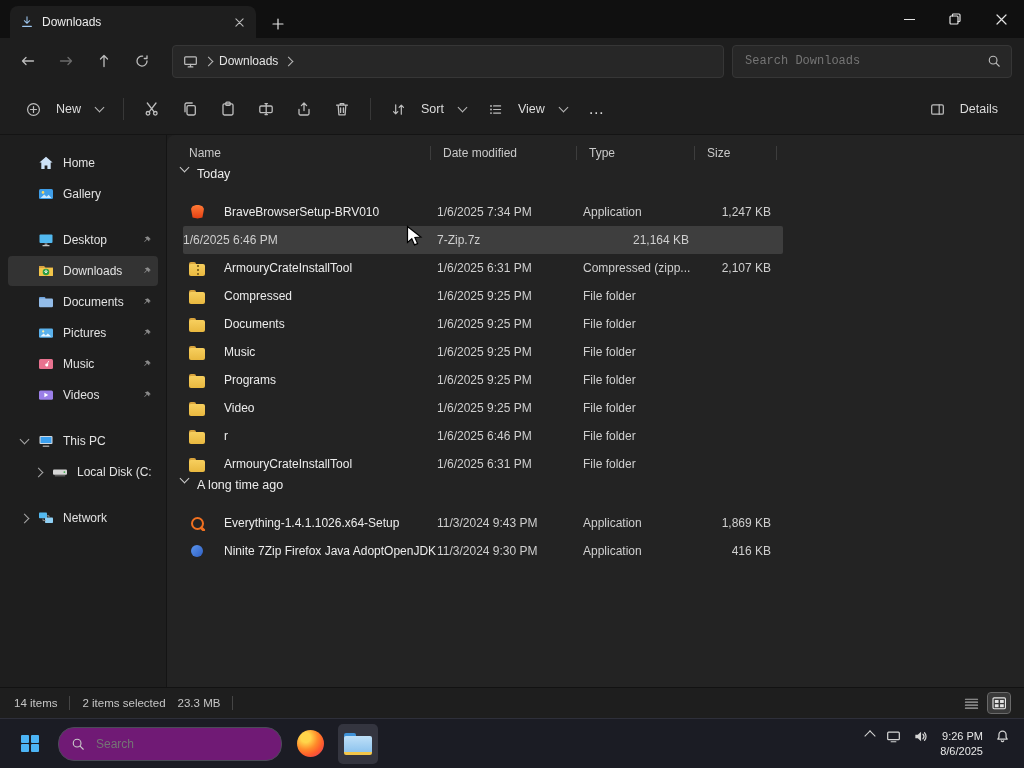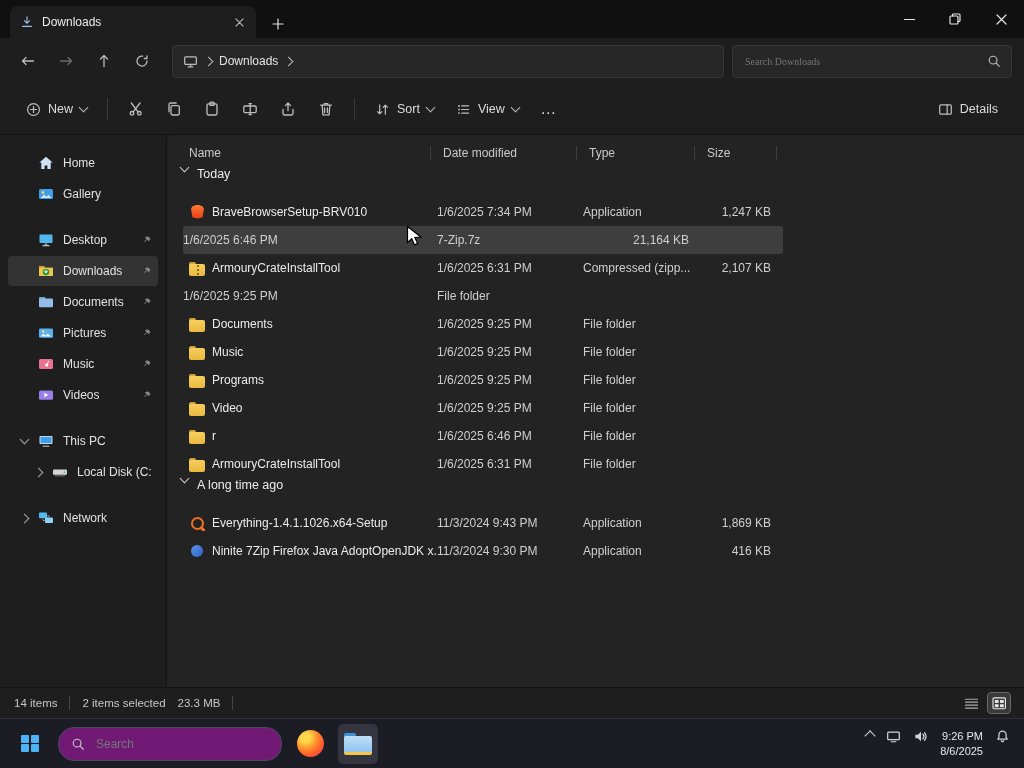--- a/index.html
+++ b/index.html
@@ -23,25 +23,25 @@
   .winbtn{width:46px;height:38px;display:grid;place-items:center}
 
   
   .navbar{height:46px;background:#1e1e1e;display:flex;align-items:center;gap:2px;padding:0 10px;flex:none}
   .navbtn{width:36px;height:30px;display:grid;place-items:center;border-radius:4px}
   .navbtn.dim svg *{stroke:#6b6b6b}
   .field{height:31px;background:#272727;border:1px solid #363636;border-radius:4px;display:flex;align-items:center;font-size:12px;color:#cfcfcf}
   .addr{flex:1;margin:0 6px 0 10px;padding:0 10px;gap:7px}
   .crumb-sep{color:#9a9a9a;font-size:12px}
   .searchfield{width:258px;margin-right:2px;padding:0 10px;justify-content:space-between}
-  .searchfield input{background:transparent;border:0;outline:0;color:#9f9f9f;font-size:10px;width:190px;font-family:Liberation Serif, serif}
+  .searchfield input{background:transparent;border:0;outline:0;color:#9f9f9f;font-size:12px;width:190px;font-family:Liberation Mono, monospace}
 
   
   .toolbar{height:50px;background:#1e1e1e;border-bottom:1px solid #141414;display:flex;align-items:center;padding:0 16px;gap:2px;flex:none}
-  .tbtn{display:flex;align-items:center;gap:7px;height:34px;padding:0 10px;border-radius:4px;font-size:12.5px;color:#dcdcdc}
+  .tbtn{display:flex;align-items:center;gap:15px;height:34px;padding:0 10px;border-radius:4px;font-size:12.5px;color:#dcdcdc}
   .ticon{width:36px;height:34px;display:grid;place-items:center;border-radius:4px}
   .tsep{width:1px;height:22px;background:#383838;margin:0 8px}
   .cv{width:6px;height:6px;border-right:1.4px solid #b9b9b9;border-bottom:1.4px solid #b9b9b9;display:inline-block;transform:rotate(45deg);margin-top:-3px}
   .cv.r{transform:rotate(-45deg);margin-top:0}
   .more{font-size:16px;color:#d8d8d8;letter-spacing:1px}
   .details-btn{margin-left:auto}
 
   
   .main{flex:1;display:flex;min-height:0}
   .sidebar{width:166px;flex:none;background:#1e1e1e;padding-top:12px;border-right:1px solid #141414}
@@ -56,21 +56,21 @@
   .indent{margin-left:22px}
 
   .pane{flex:1;background:#232323;border-top-left-radius:8px;position:relative;overflow:hidden}
   .cols{display:grid;grid-template-columns:254px 146px 118px 82px;align-items:center;height:28px;margin:4px 0 0 16px;font-size:12px;color:#c9c9c9}
   .col{position:relative;padding-left:6px}
   .col::after{content:"";position:absolute;right:6px;top:50%;transform:translateY(-50%);width:1px;height:14px;background:#3d3d3d}
   .ghead{display:flex;align-items:flex-start;gap:9px;height:31px;margin-left:14px;font-size:12.5px;color:#ececec}
   .ghead .cv{border-color:#cdcdcd}
   .frow{display:grid;grid-template-columns:254px 146px 118px 82px;align-items:center;height:28px;margin-left:16px;width:600px;border-radius:2px;font-size:12px;color:#cfcfcf}
   .frow.sel{background:#3e3e3e}
-  .cname{display:flex;align-items:center;gap:6px;padding-left:6px;color:#ececec;white-space:nowrap;overflow:hidden}
+  .cname{display:flex;align-items:center;gap:18px;padding-left:6px;color:#ececec;white-space:nowrap;overflow:hidden}
   .csize{text-align:right;padding-right:12px}
 
   
   .fic{width:17px;height:15px;flex:none;position:relative;display:inline-block}
   .fic-folder::before{content:"";position:absolute;left:0;top:1px;width:7px;height:4px;background:#d8a33c;border-radius:2px 2px 0 0}
   .fic-folder::after{content:"";position:absolute;left:0;top:3px;right:1px;bottom:0;background:linear-gradient(#f7cf5e,#e9b83f);border-radius:2px}
   .zipline{position:absolute;left:8px;top:4px;bottom:1px;width:2px;z-index:1;
            background:repeating-linear-gradient(180deg,#8a6a1e 0 2px,transparent 2px 4px)}
   .fic-file::after{content:"";position:absolute;left:3px;top:0;width:11px;height:14px;background:#f1f1f1;border-radius:1.5px}
   .fic-file::before{content:"";position:absolute;right:2px;top:0;width:4px;height:4px;background:#bfbfbf;z-index:1;clip-path:polygon(0 0,100% 100%,0 100%)}
@@ -481,20 +481,24 @@
                 <i class="zipline"></i>
               </span>
               <span>ArmouryCrateInstallTool</span>
             </div>
           <div>1/6/2025 6:31 PM</div>
           <div>Compressed (zipp...</div>
           <div class="csize">2,107 KB</div>
         </div>
 
         <div class="frow">
+          <div class="cname">
+              <span class="fic fic-folder"></span>
+              <span>Compressed</span>
+            </div>
           <div>1/6/2025 9:25 PM</div>
           <div>File folder</div>
           <div class="csize"></div>
         </div>
 
         <div class="frow">
           <div class="cname">
               <span class="fic fic-folder"></span>
               <span>Documents</span>
             </div>

